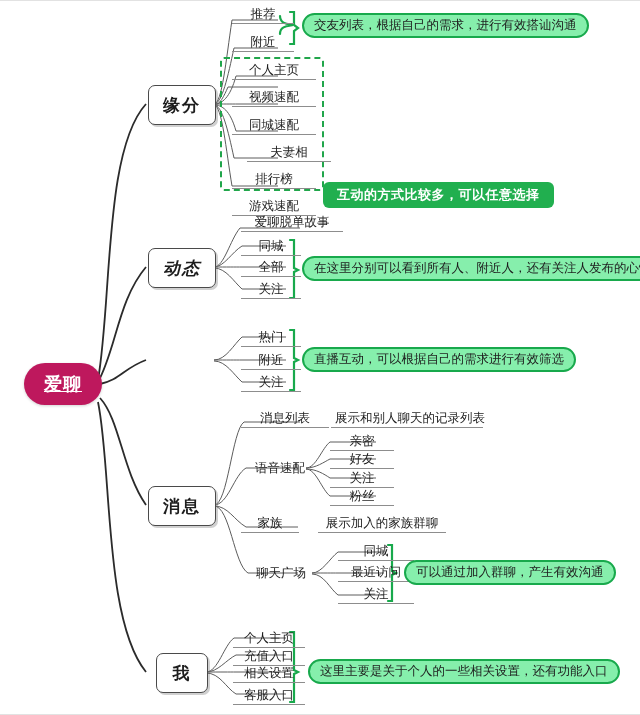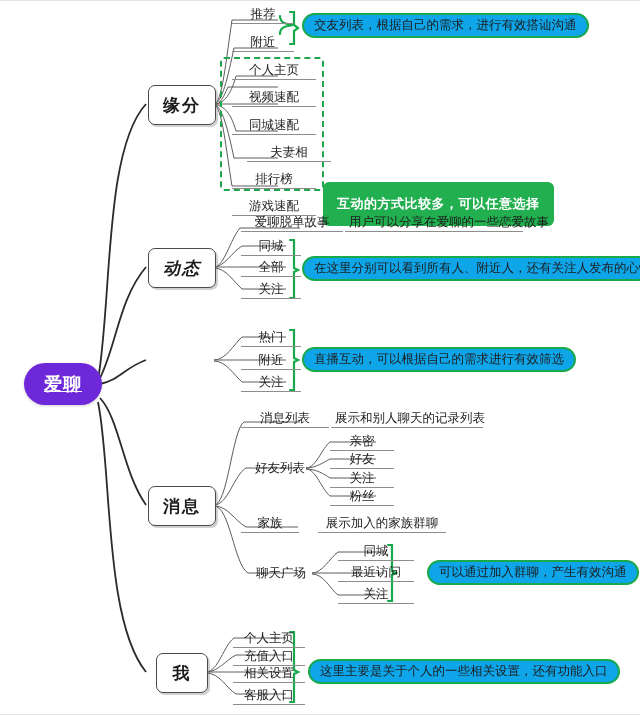--- a/index.html
+++ b/index.html
@@ -8,21 +8,21 @@
     width:640px;height:715px;position:relative;overflow:hidden;
     color:#222;
   }
   #stage{position:absolute;left:0;top:0;width:640px;height:715px;}
   svg#wires{position:absolute;left:0;top:0;width:640px;height:715px;pointer-events:none;}
 
   
   .root-node{
     position:absolute;
     display:flex;align-items:center;justify-content:center;
-    background:#6d28d9;color:#fff;border-radius:26px;
+    background:#be185d;color:#fff;border-radius:26px;
     font-weight:bold;font-size:18px;letter-spacing:1px;
     box-shadow:0 1px 3px rgba(0,0,0,.18);
     text-decoration:underline;
   }
 
   
   .branch-node{
     position:absolute;
     display:flex;align-items:center;justify-content:center;
     background:#ffffff;color:#1d1d1d;
@@ -50,21 +50,21 @@
     border:2px dashed #21A64B;
     border-radius:4px;
     box-sizing:border-box;
   }
 
   
   .callout{
     position:absolute;
     display:flex;align-items:center;justify-content:center;
     border:2px solid #18A94C;border-radius:14px;
-    background:#0ea5e9;color:#1d1d1d;
+    background:#86efac;color:#1d1d1d;
     font-size:12.5px;white-space:nowrap;
     padding:0 10px;box-sizing:border-box;
   }
   
   .callout-filled{
     position:absolute;
     display:flex;align-items:center;justify-content:center;
     background:#21AF4F;border-radius:6px;
     color:#ffffff;font-weight:bold;font-size:13px;
     white-space:nowrap;padding:0 14px;box-sizing:border-box;
@@ -180,57 +180,56 @@
 
   <div class="leaf" style="left:232px;top:62px;width:76px;">个人主页</div>
   <div class="leaf" style="left:232px;top:89px;width:76px;">视频速配</div>
   <div class="leaf" style="left:232px;top:117px;width:76px;">同城速配</div>
   <div class="leaf" style="left:247px;top:144px;width:76px;">夫妻相</div>
   <div class="leaf" style="left:232px;top:171px;width:76px;">排行榜</div>
   <div class="leaf" style="left:232px;top:198px;width:76px;">游戏速配</div>
 
   <div class="callout" style="left:302px;top:13px;height:25px;">交友列表，根据自己的需求，进行有效搭讪沟通</div>
 
-  <div class="callout-filled" style="left:323px;top:182px;height:44px;">互动的方式比较多，可以任意选择</div>
+  <div class="callout-filled" style="left:323px;top:182px;height:26px;">互动的方式比较多，可以任意选择</div>
 
   <div class="leaf" style="left:241px;top:214px;width:94px;">爱聊脱单故事</div>
-  <div class="leaf" style="left:345px;top:214px;width:170px;">用户可以分享在爱聊的一些恋爱故事</div>
 
   <div class="leaf" style="left:241px;top:238px;width:52px;">同城</div>
   <div class="leaf" style="left:241px;top:259px;width:52px;">全部</div>
   <div class="leaf" style="left:241px;top:281px;width:52px;">关注</div>
 
   <div class="callout" style="left:302px;top:256px;height:25px;">在这里分别可以看到所有人、附近人，还有关注人发布的心情动态</div>
 
   <div class="leaf" style="left:241px;top:329px;width:52px;">热门</div>
   <div class="leaf" style="left:241px;top:352px;width:52px;">附近</div>
   <div class="leaf" style="left:241px;top:374px;width:52px;">关注</div>
 
   <div class="callout" style="left:302px;top:347px;height:25px;">直播互动，可以根据自己的需求进行有效筛选</div>
 
   <div class="leaf" style="left:241px;top:410px;width:80px;">消息列表</div>
   <div class="leaf" style="left:331px;top:410px;width:144px;">展示和别人聊天的记录列表</div>
 
-  <div class="leaf nounder" style="left:241px;top:460px;width:70px;">好友列表</div>
+  <div class="leaf nounder" style="left:241px;top:460px;width:70px;">语音速配</div>
 
   <div class="leaf" style="left:330px;top:433px;width:56px;">亲密</div>
   <div class="leaf" style="left:330px;top:451px;width:56px;">好友</div>
   <div class="leaf" style="left:330px;top:470px;width:56px;">关注</div>
   <div class="leaf" style="left:330px;top:488px;width:56px;">粉丝</div>
 
   <div class="leaf" style="left:241px;top:515px;width:50px;">家族</div>
   <div class="leaf" style="left:318px;top:515px;width:120px;">展示加入的家族群聊</div>
 
   <div class="leaf nounder" style="left:241px;top:565px;width:72px;">聊天广场</div>
 
   <div class="leaf" style="left:338px;top:543px;width:68px;">同城</div>
   <div class="leaf" style="left:338px;top:564px;width:68px;">最近访问</div>
   <div class="leaf" style="left:338px;top:586px;width:68px;">关注</div>
 
-  <div class="callout" style="left:427px;top:560px;height:25px;">可以通过加入群聊，产生有效沟通</div>
+  <div class="callout" style="left:404px;top:560px;height:25px;">可以通过加入群聊，产生有效沟通</div>
 
   <div class="leaf" style="left:233px;top:630px;width:64px;">个人主页</div>
   <div class="leaf" style="left:233px;top:648px;width:64px;">充值入口</div>
   <div class="leaf" style="left:233px;top:665px;width:64px;">相关设置</div>
   <div class="leaf" style="left:233px;top:687px;width:64px;">客服入口</div>
 
   <div class="callout" style="left:308px;top:659px;height:25px;">这里主要是关于个人的一些相关设置，还有功能入口</div>
 
 </div>
 

